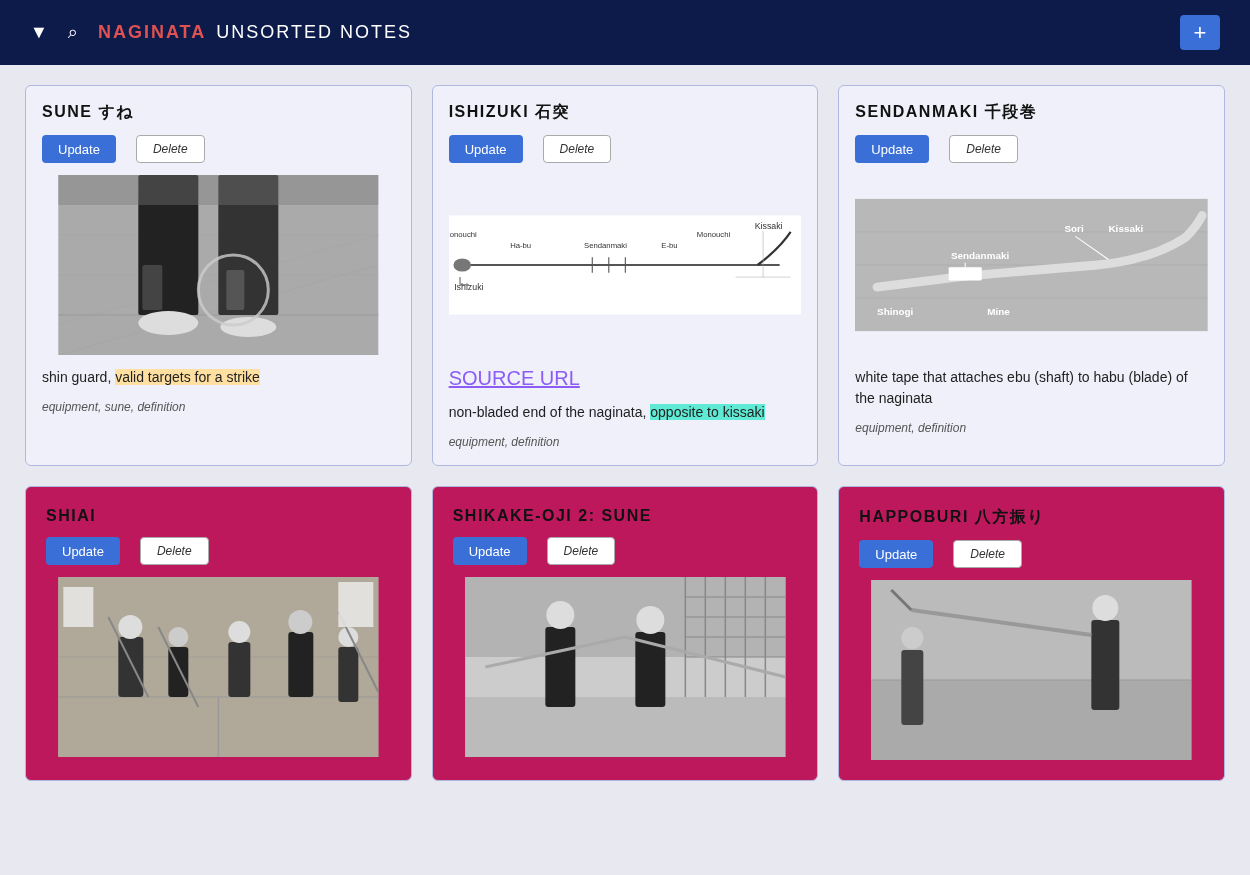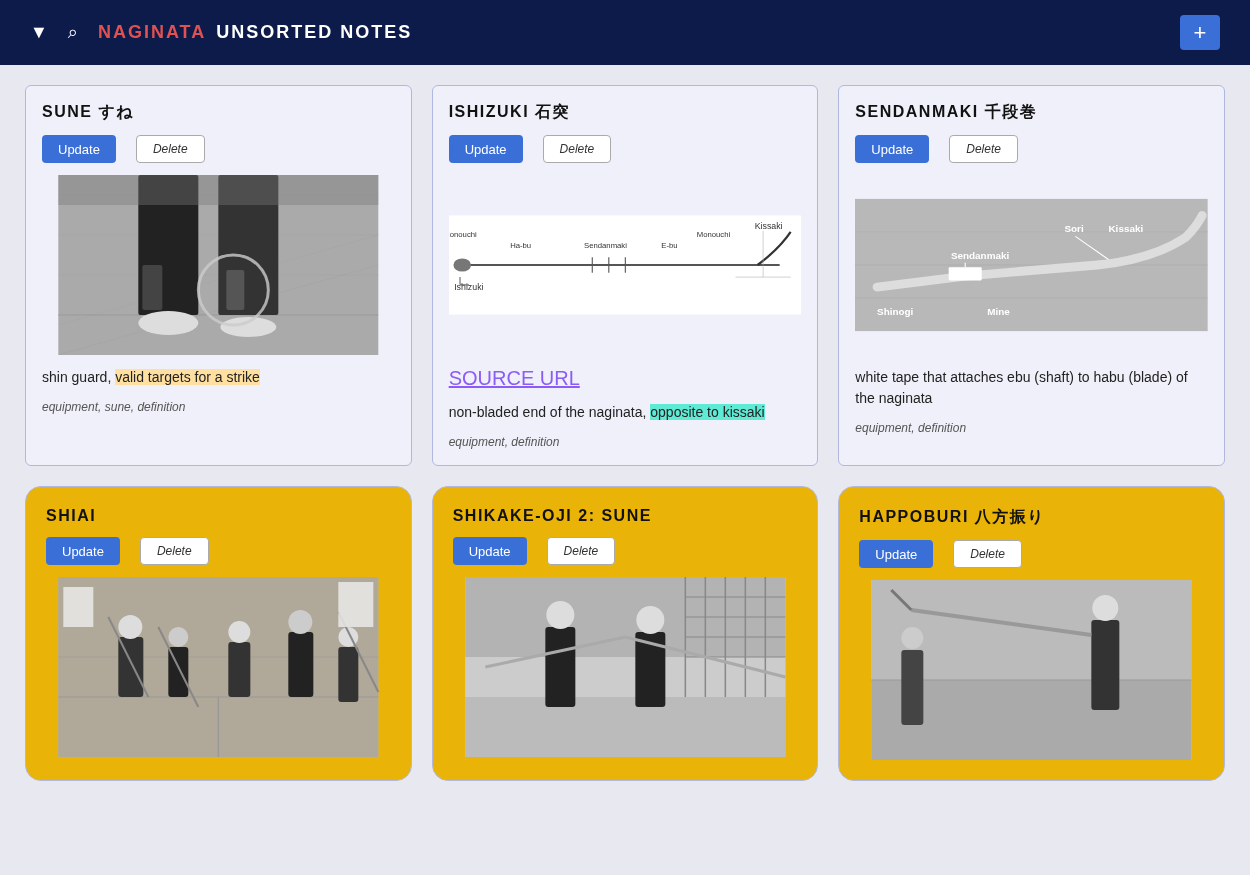--- a/index.html
+++ b/index.html
@@ -31,21 +31,21 @@
       align-items: center;
     }
     .header-naginata {
       color: #e05252;
       font-weight: bold;
       font-size: 18px;
       letter-spacing: 2px;
     }
     .header-unsorted {
       color: white;
-      font-weight: bold;
+      font-weight: normal;
       font-size: 18px;
       letter-spacing: 2px;
     }
     .header-add-btn {
       position: absolute;
       right: 30px;
       background: #3a6fd8;
       color: white;
       border: none;
       border-radius: 4px;
@@ -138,23 +138,23 @@
 
     .card-image-wrapper {
       width: 100%;
       height: 180px;
       overflow: hidden;
       border-radius: 3px;
     }
 
     
     .card-truncated {
-      background: #eab308;
+      background: #be185d;
       border: 1.5px solid #b0b8e0;
-      border-radius: 16px;
+      border-radius: 6px;
       padding: 20px;
       display: flex;
       flex-direction: column;
       gap: 12px;
       overflow: hidden;
     }
   </style>
 </head>
 <body>
 

